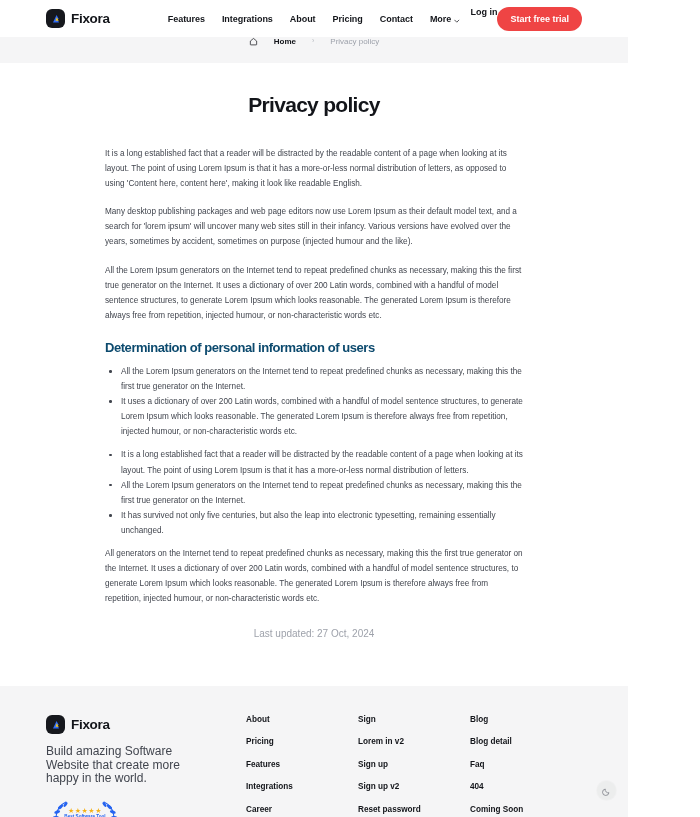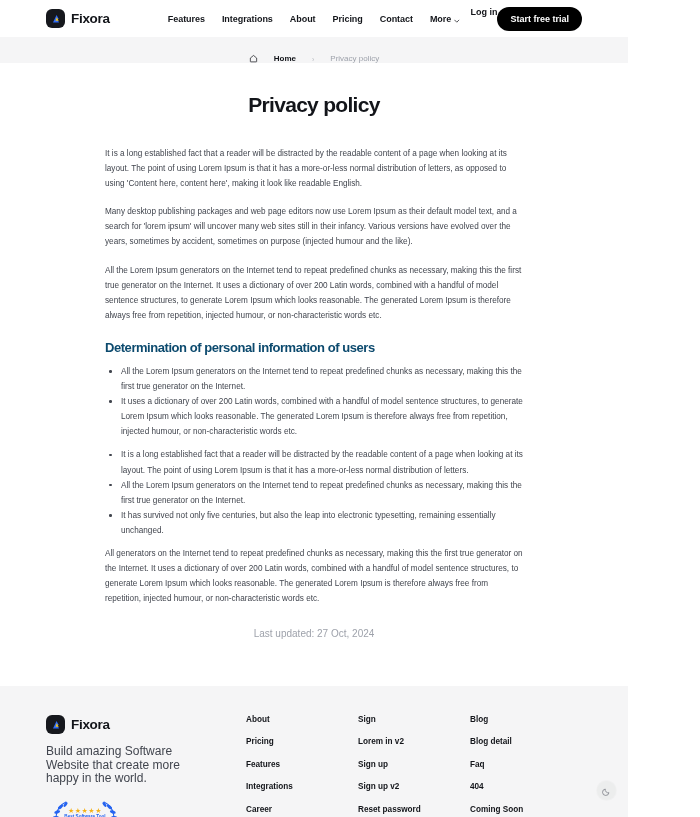--- a/index.html
+++ b/index.html
@@ -43,34 +43,34 @@
   .nav-link {
     font-size: 9px; font-weight: 600; color: #13151a;
     letter-spacing: -0.05px; white-space: nowrap; cursor: pointer;
     display: flex; align-items: center; gap: 3px;
   }
   .chev { display: inline-block; width: 6px; height: 6px; }
 
   .nav-right { display: flex; align-items: flex-start; margin-left: auto; }
   .login-link { font-size: 9px; font-weight: 600; color: #13151a; cursor: pointer; white-space: nowrap; }
   .cta-btn {
-    background: #000000;
+    background: #ef4444;
     color: #ffffff;
     font-size: 9px; font-weight: 700;
     border: none; border-radius: 13px;
     padding: 7px 13px;
     cursor: pointer; white-space: nowrap;
     font-family: "Liberation Sans", sans-serif;
   }
 
   
   .crumbbar {
     height: 26px;
     background: #f5f5f6;
-    display: flex; align-items: flex-end; justify-content: center;
+    display: flex; align-items: flex-start; justify-content: center;
     gap: 16px; flex: 0 0 auto;
   }
   .crumb-home { font-size: 8px; font-weight: 700; color: #13151a; cursor: pointer; }
   .crumb-sep { font-size: 7px; color: #b9bcc2; }
   .crumb-cur { font-size: 8px; color: #9ea2ab; }
   .home-ico { display: flex; align-items: center; }
 
   
   .main {
     flex: 1 1 auto;

